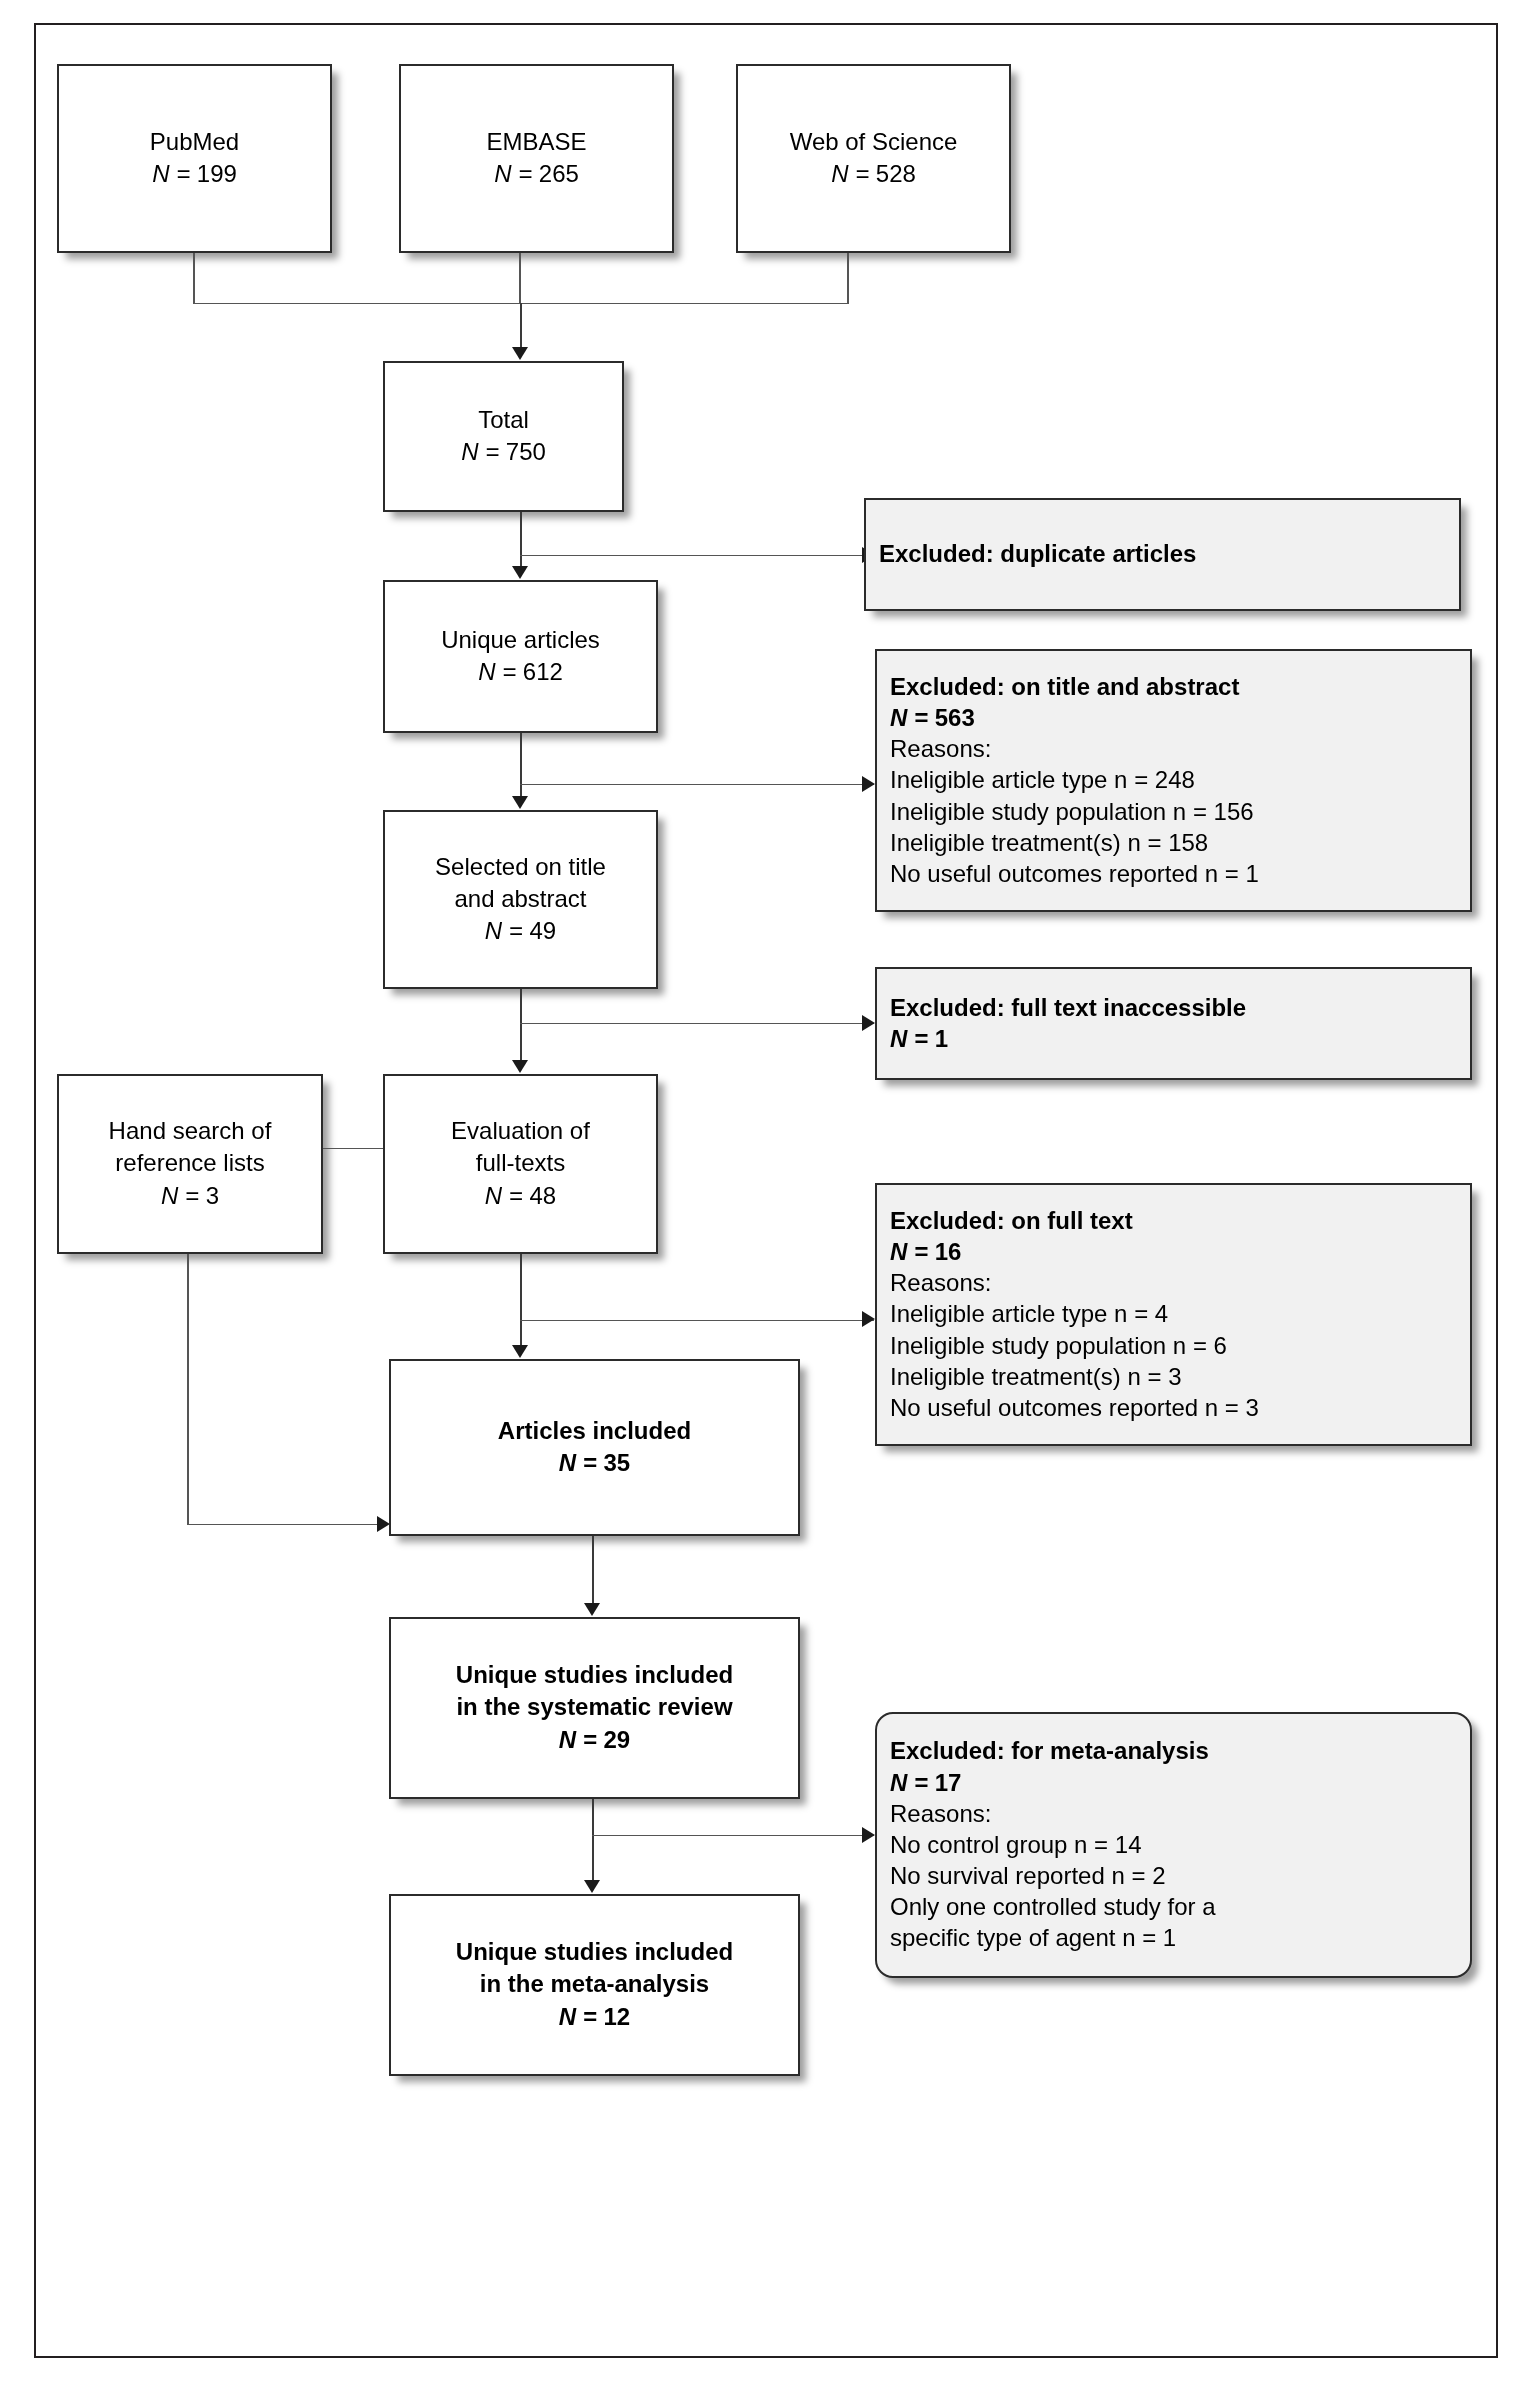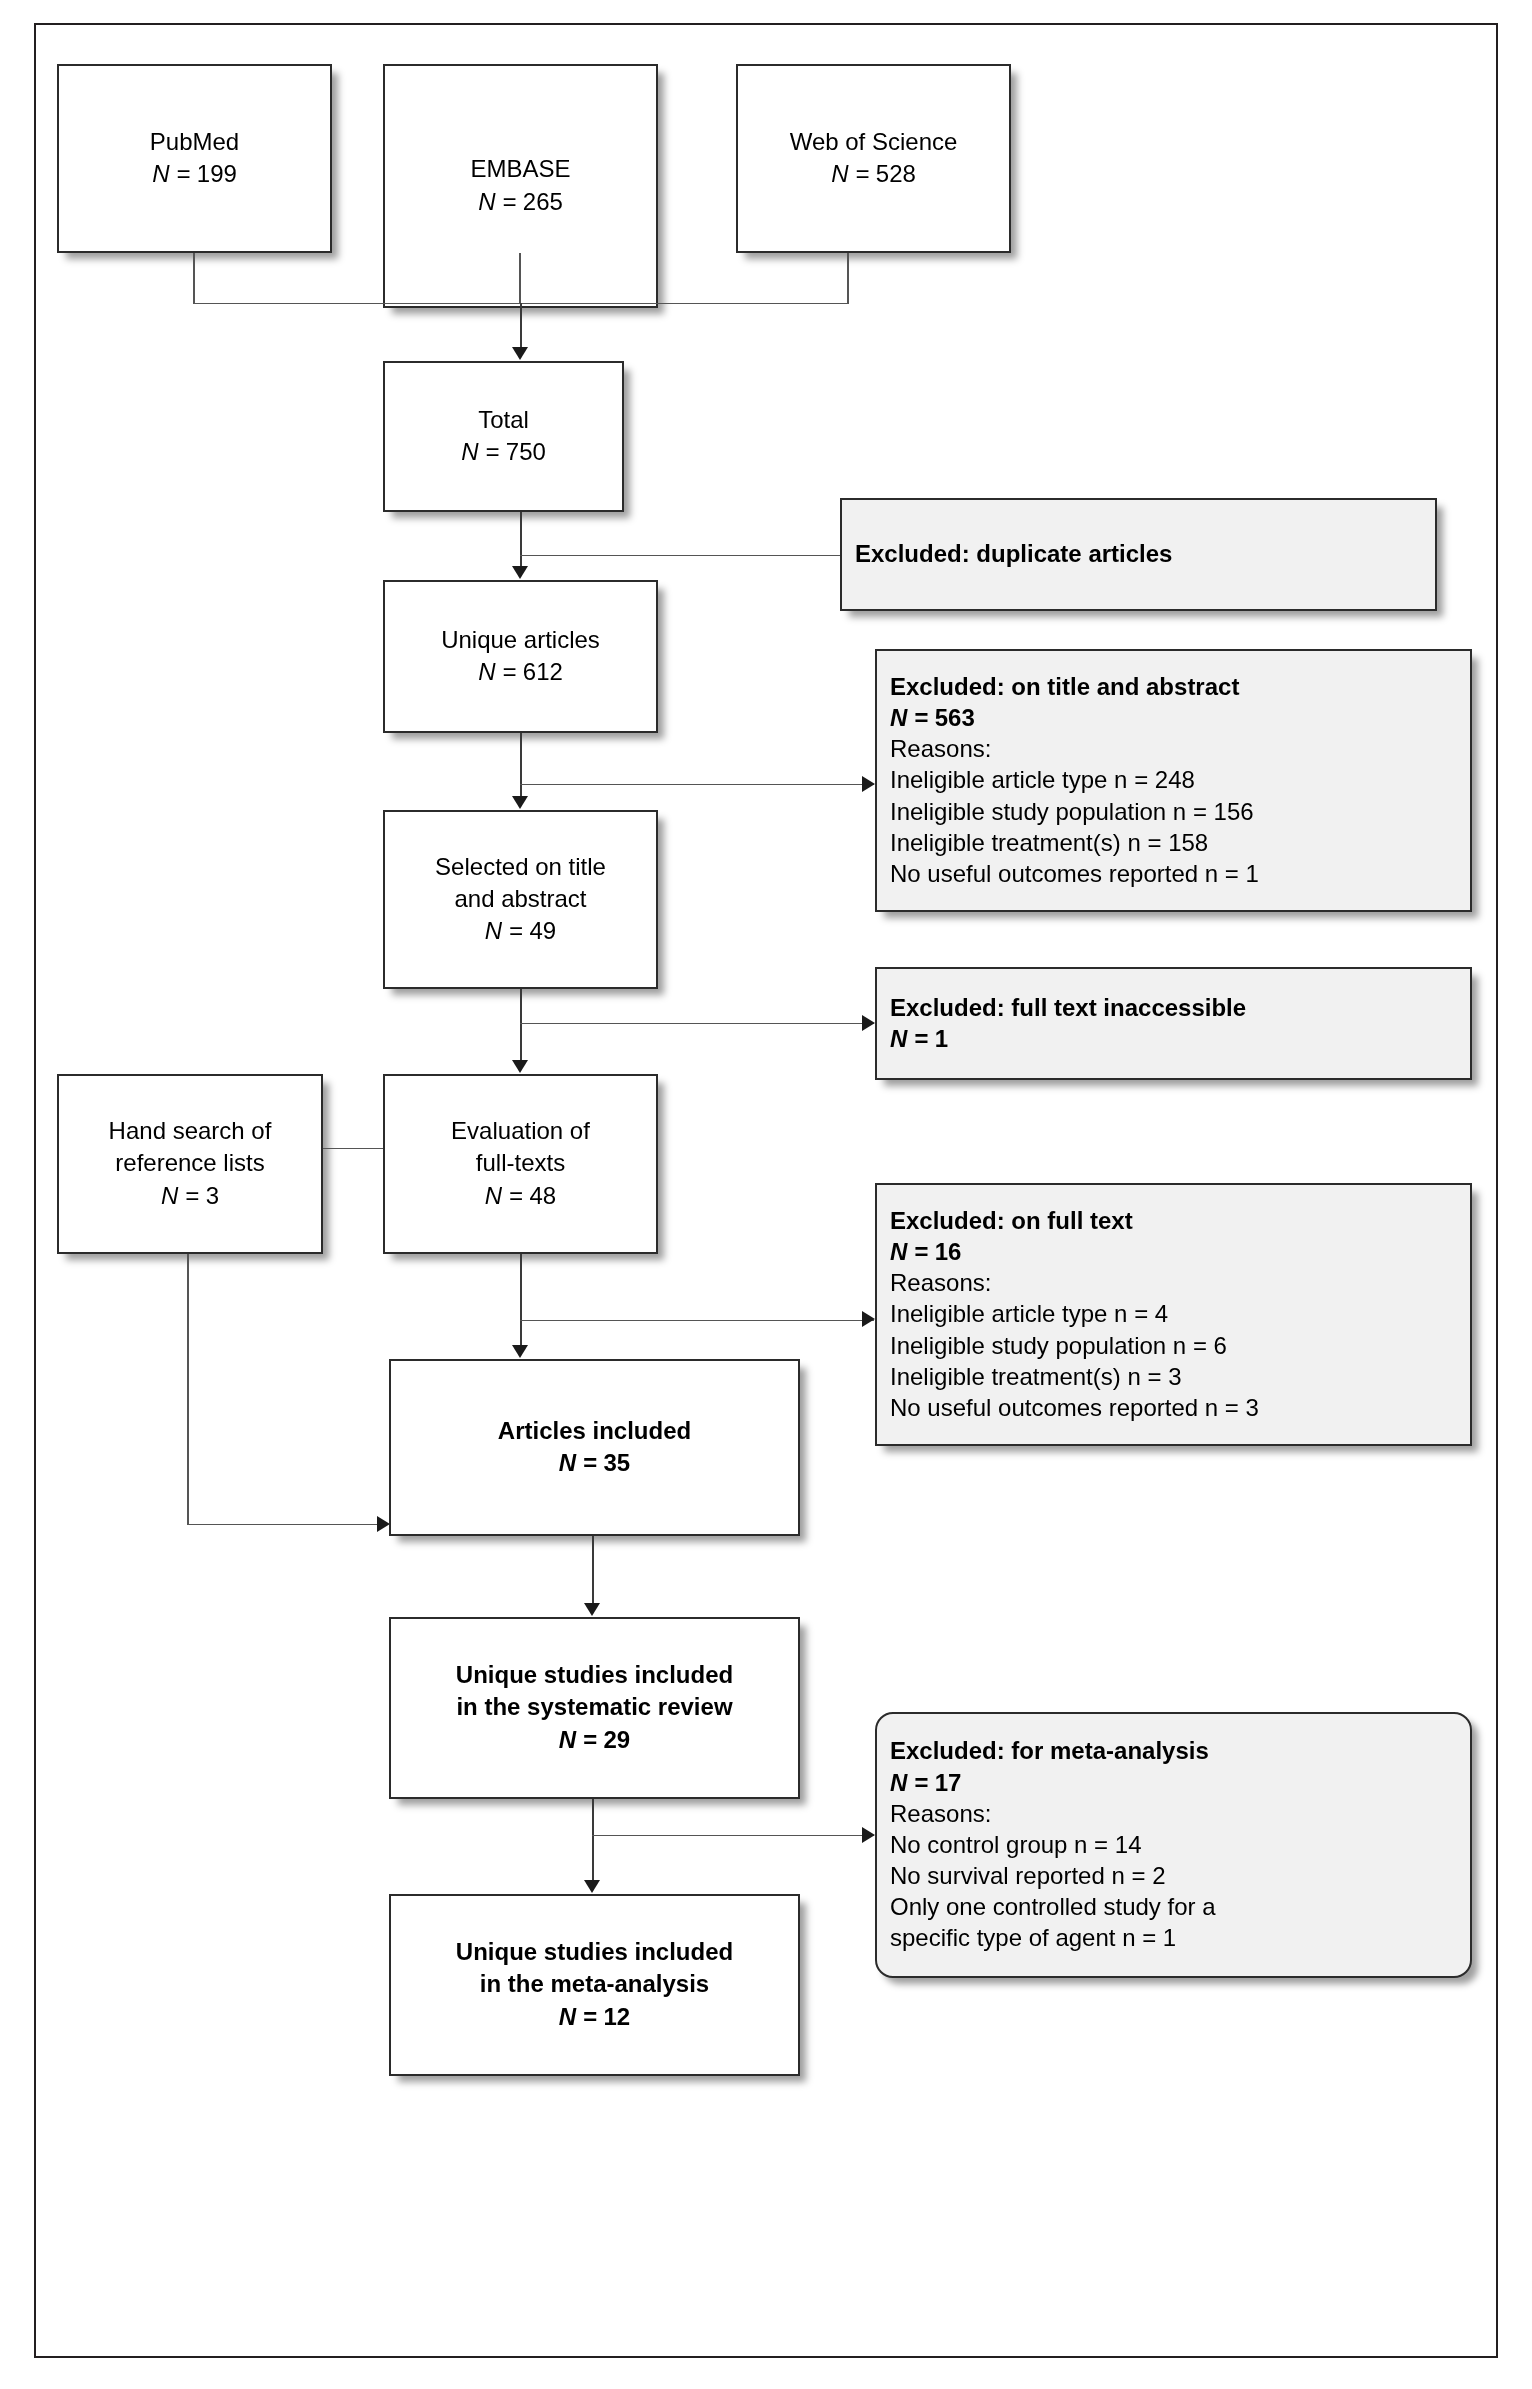--- a/index.html
+++ b/index.html
@@ -94,21 +94,21 @@
 <body>
 
 <div id="page">
   <div id="frame">
 
     <div class="node" style="left:21px; top:39px; width:275px; height:189px;">
       <span class="ln">PubMed</span>
       <span class="ln nval"><span>N = </span><span class="num">199</span></span>
     </div>
 
-    <div class="node" style="left:347px; top:39px; width:275px; height:244px;">
+    <div class="node" style="left:363px; top:39px; width:275px; height:189px;">
       <span class="ln">EMBASE</span>
       <span class="ln nval"><span>N = </span><span class="num">265</span></span>
     </div>
 
     <div class="node" style="left:675px; top:39px; width:275px; height:189px;margin-left:25px;">
       <span class="ln">Web of Science</span>
       <span class="ln nval"><span>N = </span><span class="num">528</span></span>
     </div>
 
     <div class="vline thin" style="left:157px; top:228px; height:50px;"></div>
@@ -121,21 +121,21 @@
     <div class="node" style="left:347px; top:336px; width:241px; height:151px;">
       <span class="ln">Total</span>
       <span class="ln nval"><span>N = </span><span class="num">750</span></span>
     </div>
 
     <div class="vline" style="left:484px; top:487px; height:62px;"></div>
     <div class="hline thin" style="left:484px; top:530px; width:354px;"></div>
     <div class="arrow-r" style="left:826px; top:522px;"></div>
     <div class="arrow-d" style="left:476px; top:541px;"></div>
 
-    <div class="excl" style="left:804px; top:473px; width:597px; height:113px;">
+    <div class="excl" style="left:828px; top:473px; width:597px; height:113px;">
       <span class="hd">Excluded: duplicate articles</span>
     </div>
 
     <div class="node" style="left:347px; top:555px; width:275px; height:153px;">
       <span class="ln">Unique articles</span>
       <span class="ln nval"><span>N = </span><span class="num">612</span></span>
     </div>
 
     <div class="vline" style="left:484px; top:708px; height:71px;"></div>
     <div class="hline thin" style="left:484px; top:759px; width:354px;"></div>

